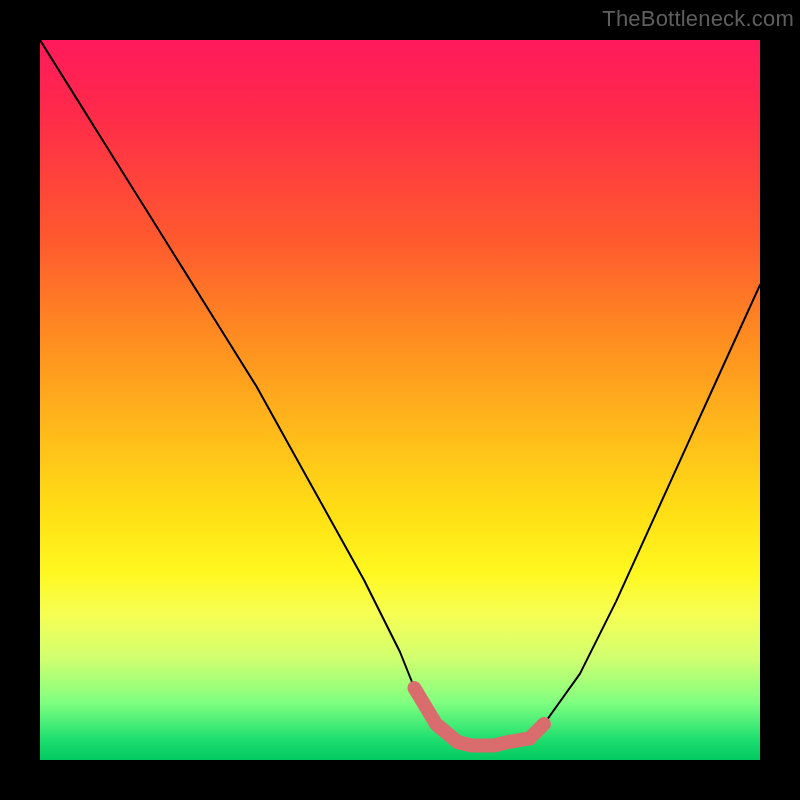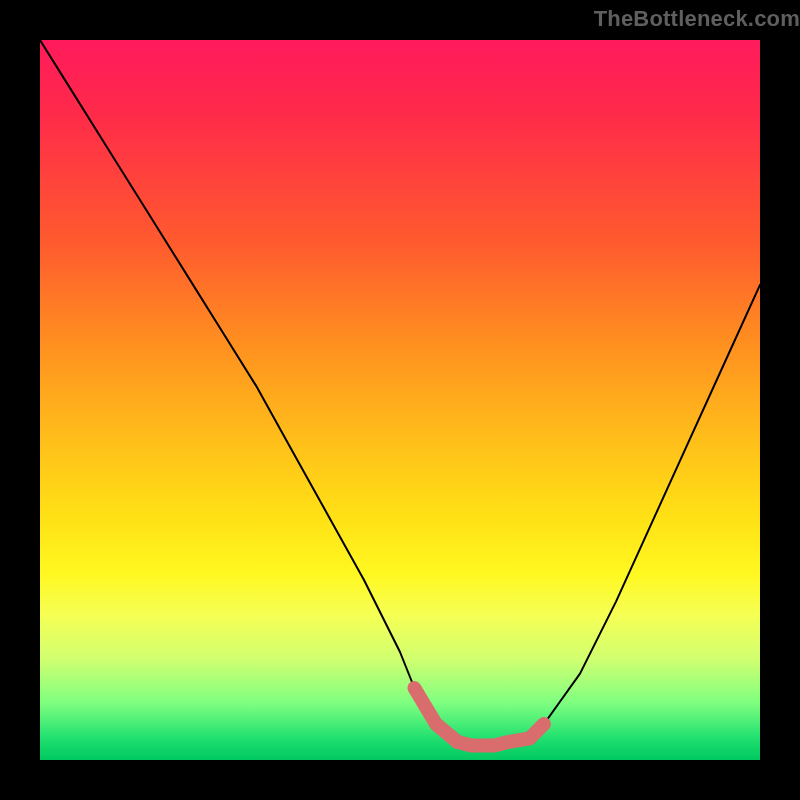--- a/index.html
+++ b/index.html
@@ -36,23 +36,23 @@
       #f5ff55 80%,
       #d0ff70 86%,
       #80ff80 92%,
       #20e070 97%,
       #00c860 100%
     );
   }
   .watermark {
     position: absolute;
     top: 6px;
-    right: 0;
+    right: 6px;
     font-size: 22px;
-    font-weight: 700;
+    font-weight: 400;
     color: #5f5f5f;
     letter-spacing: 0.2px;
   }
   svg.curve {
     position: absolute;
     left: 0;
     top: 0;
     width: 720px;
     height: 720px;
   }

